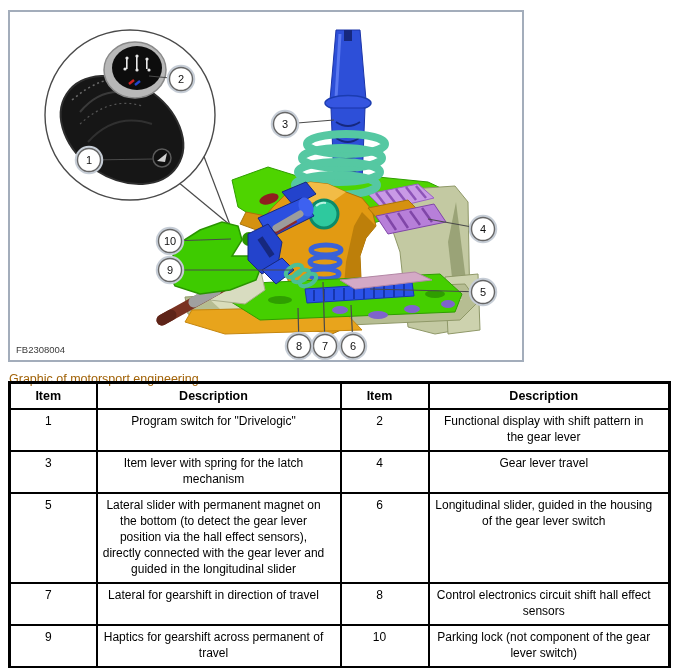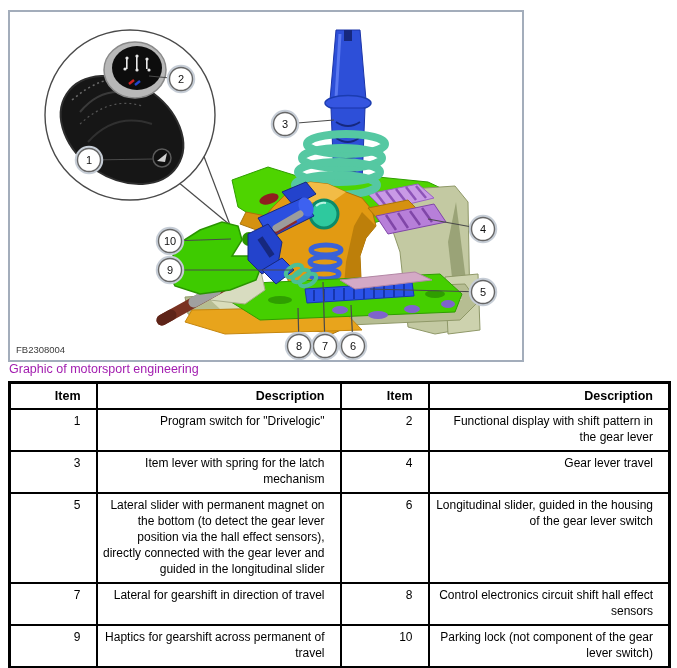--- a/index.html
+++ b/index.html
@@ -5,30 +5,30 @@
   html,body{margin:0;padding:0;background:#fff;}
   body{
     width:677px;height:668px;position:relative;overflow:hidden;
     font-family:"Liberation Sans",sans-serif;color:#000;
   }
   #figure-frame{
     position:absolute;left:8px;top:10px;width:512px;height:348px;
     border:2px solid #a3adbb;background:#fff;
   }
   #figure-caption{
-    position:absolute;left:9px;top:362px;font-size:12.5px;color:#a21caf;
+    position:absolute;left:9px;top:372px;font-size:12.5px;color:#a16207;
   }
   table#parts-table{
     position:absolute;left:8px;top:381px;width:660px;
     border-collapse:collapse;table-layout:fixed;
     border:3px solid #000;
     font-size:12px;line-height:16px;
   }
   #parts-table th,#parts-table td{
-    border:2px solid #000;vertical-align:top;text-align:right;
+    border:2px solid #000;vertical-align:top;text-align:center;
     padding:3px 15px 5px 5px;overflow:hidden;
   }
   #parts-table th{font-weight:bold;font-size:12.5px;padding-top:4px;padding-bottom:4px;}
   .callout-num{font-size:11px;fill:#111;}
   svg text{font-family:"Liberation Sans",sans-serif;}
 </style>
 </head>
 <body>
 
 <div id="figure-frame">

